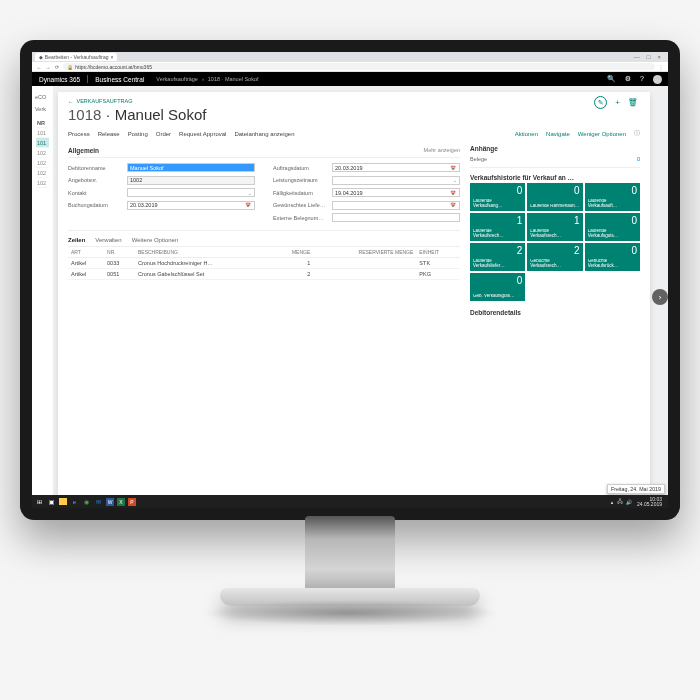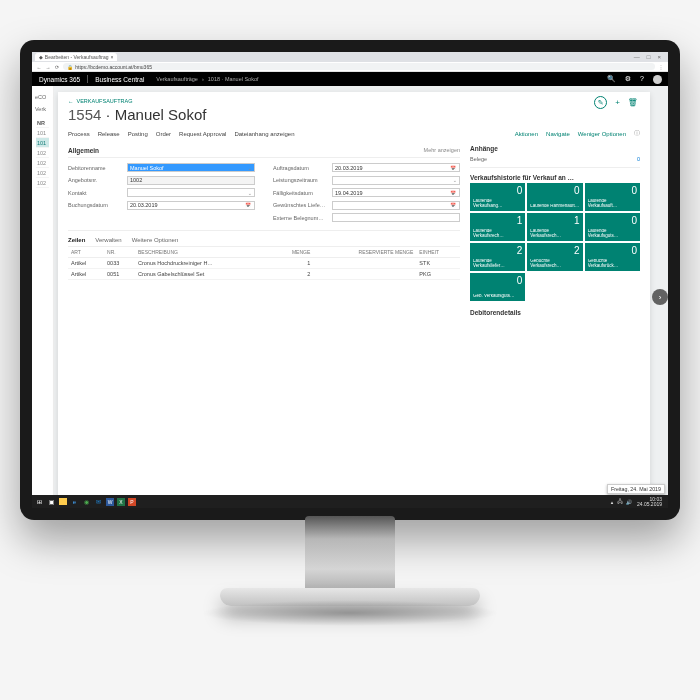--- a/index.html
+++ b/index.html
@@ -157,21 +157,21 @@
         <div class="roundicons">
           <span class="circ">✎</span>
           <span class="ic-plain">+</span>
           <span class="ic-plain">🗑</span>
         </div>
         <div class="crumb">
           <span>←</span>
           <span>VERKAUFSAUFTRAG</span>
         </div>
         <div class="title">
-          <span class="num">1554</span><span> · </span><span>Manuel Sokof</span>
+          <span class="num">1018</span><span> · </span><span>Manuel Sokof</span>
         </div>
         <div class="actionrow">
           <span class="link">Process</span>
           <span class="link">Release</span>
           <span class="link">Posting</span>
           <span class="link">Order</span>
           <span class="link">Request Approval</span>
           <span class="link">Dateianhang anzeigen</span>
           <span class="sp"></span>
           <span class="link" style="color:#008272">Aktionen</span>

